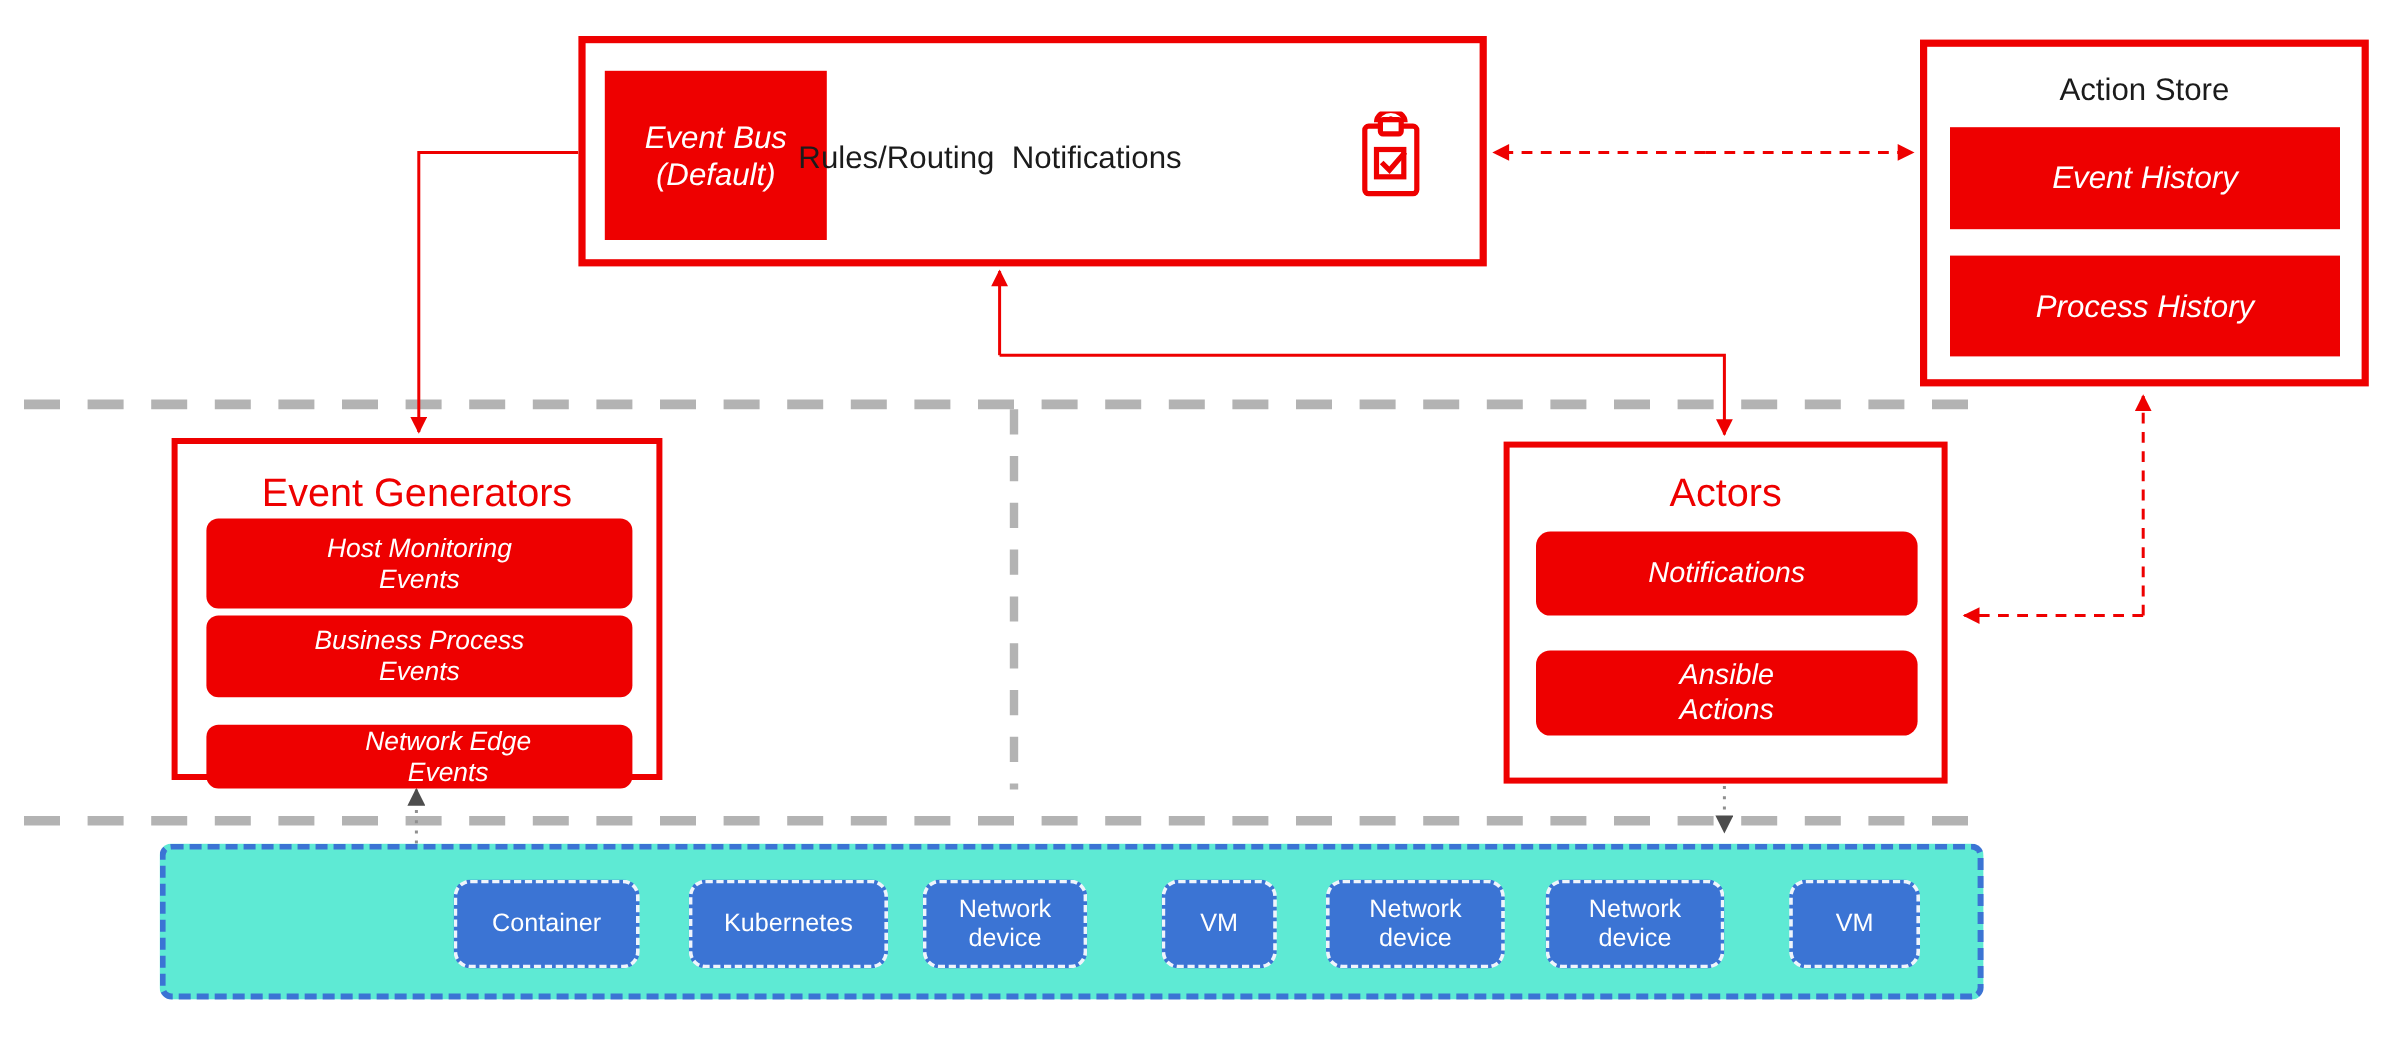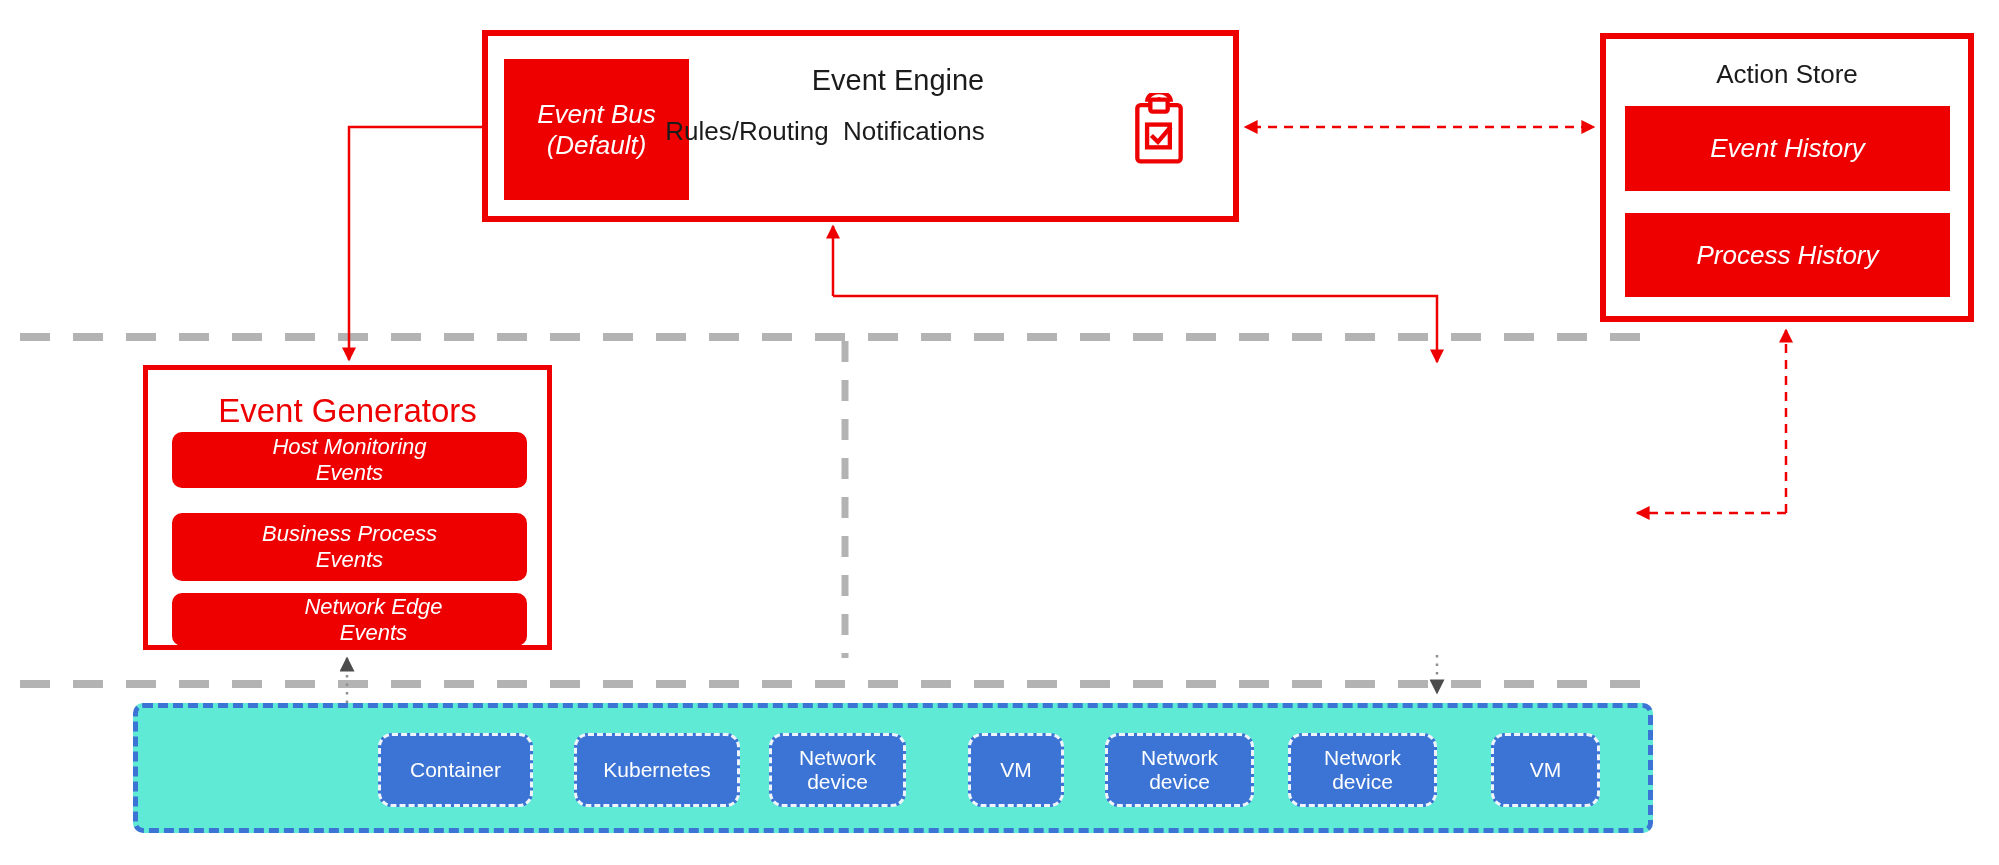--- a/index.html
+++ b/index.html
@@ -73,21 +73,20 @@
 
     <polygon points="180,768 252,739 252,797" fill="#3b74d4"></polygon>
     <path d="M 260 768 H 352" stroke="#3b74d4" stroke-width="15" stroke-dasharray="28 24" fill="none"></path>
   </svg>
 
   <div class="outline-box" style="left:482px;top:30px;width:757px;height:192px;">
     <div class="fill-red event-bus">
       <span class="l">Event Bus</span>
       <span class="l">(Default)</span>
     </div>
-    <div class="ee-title" style="left:260px;top:28px;width:300px;">Event Engine</div>
     <div class="ee-subtitle" style="left:37px;top:80px;width:600px;">Rules/Routing  Notifications</div>
     <svg class="clip-icon" width="52" height="74" viewBox="0 0 48 66">
       <rect x="4" y="10" width="40" height="52" rx="3" fill="none" stroke="#ee0000" stroke-width="4"></rect>
       <path d="M13 7 A 11 9 0 0 1 35 7" fill="#ffffff" stroke="#ee0000" stroke-width="4"></path>
       <circle cx="24" cy="4.5" r="2" fill="#ee0000"></circle>
       <rect x="16" y="5" width="16" height="11" rx="2" fill="#ffffff" stroke="#ee0000" stroke-width="4"></rect>
       <rect x="13" y="28" width="21" height="21" fill="none" stroke="#ee0000" stroke-width="4"></rect>
       <path d="M17 38 L23 44 L35 30" fill="none" stroke="#ee0000" stroke-width="4"></path>
     </svg>
   </div>
@@ -97,34 +96,45 @@
     <div class="fill-red hist-item" style="top:67px;">
       <span class="l">Event History</span>
     </div>
     <div class="fill-red hist-item" style="top:174px;height:84px;">
       <span class="l">Process History</span>
     </div>
   </div>
 
   <div class="outline-box thin" style="left:143px;top:365px;width:409px;height:285px;">
     <div class="zone-title" style="top:22px;">Event Generators</div>
-    <div class="fill-red gen-pill" style="top:62px;height:56px;">
+    <div class="fill-red gen-pill" style="top:62px;height:75px;">
       <span class="l">Host Monitoring</span>
       <span class="l">Events</span>
     </div>
     <div class="fill-red gen-pill" style="top:143px;height:68px;">
       <span class="l">Business Process</span>
       <span class="l">Events</span>
     </div>
-    <div class="fill-red gen-pill" style="top:223px;height:53px;padding-left:48px;">
+    <div class="fill-red gen-pill" style="top:234px;height:53px;padding-left:48px;">
       <span class="l">Network Edge</span>
       <span class="l">Events</span>
     </div>
   </div>
 
+  <div class="outline-box thin" style="left:1253px;top:368px;width:370px;height:285px;">
+    <div class="zone-title" style="top:19px;">Actors</div>
+    <div class="fill-red actor-pill" style="top:70px;height:70px;">
+      <span class="l">Notifications</span>
+      <span class="l"></span>
+    </div>
+    <div class="fill-red actor-pill" style="top:169px;height:71px;">
+      <span class="l">Ansible</span>
+      <span class="l">Actions</span>
+    </div>
+  </div>
 
   <div class="infra">
     <div class="chip" style="left:240px;width:155px;">Container</div>
     <div class="chip" style="left:436px;width:166px;">Kubernetes</div>
     <div class="chip" style="left:631px;width:137px;">Network device</div>
     <div class="chip" style="left:830px;width:96px;">VM</div>
     <div class="chip" style="left:967px;width:149px;">Network device</div>
     <div class="chip" style="left:1150px;width:149px;">Network device</div>
     <div class="chip" style="left:1353px;width:109px;">VM</div>
   </div>

